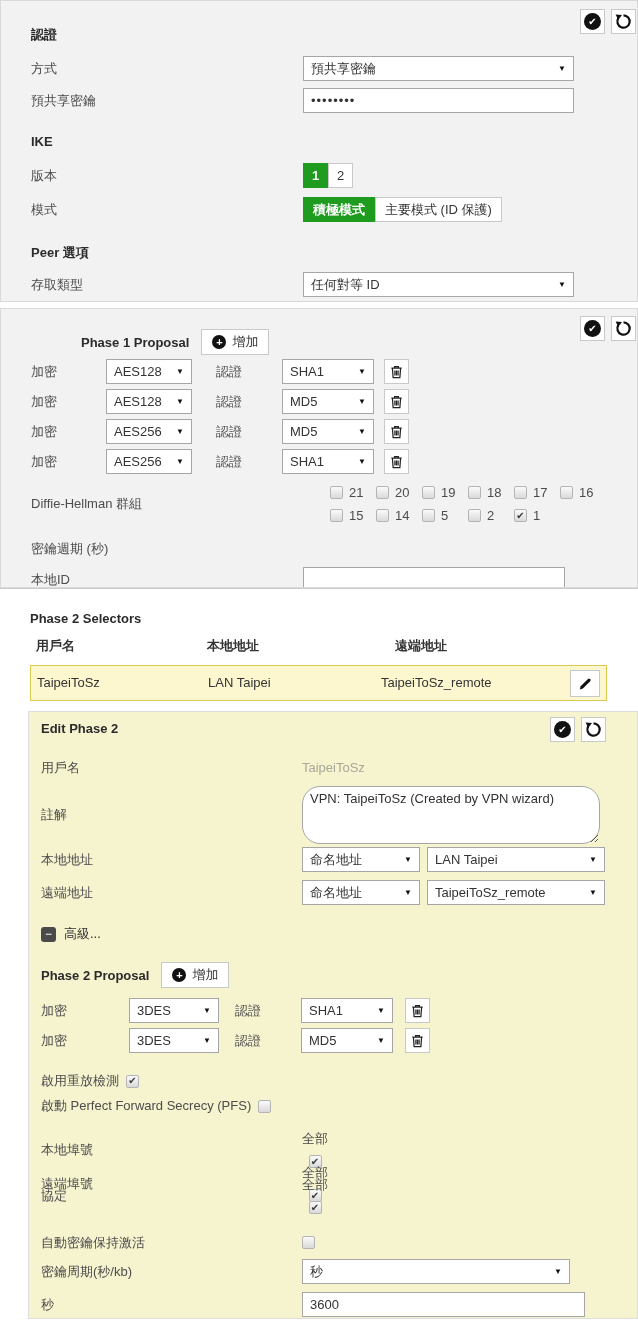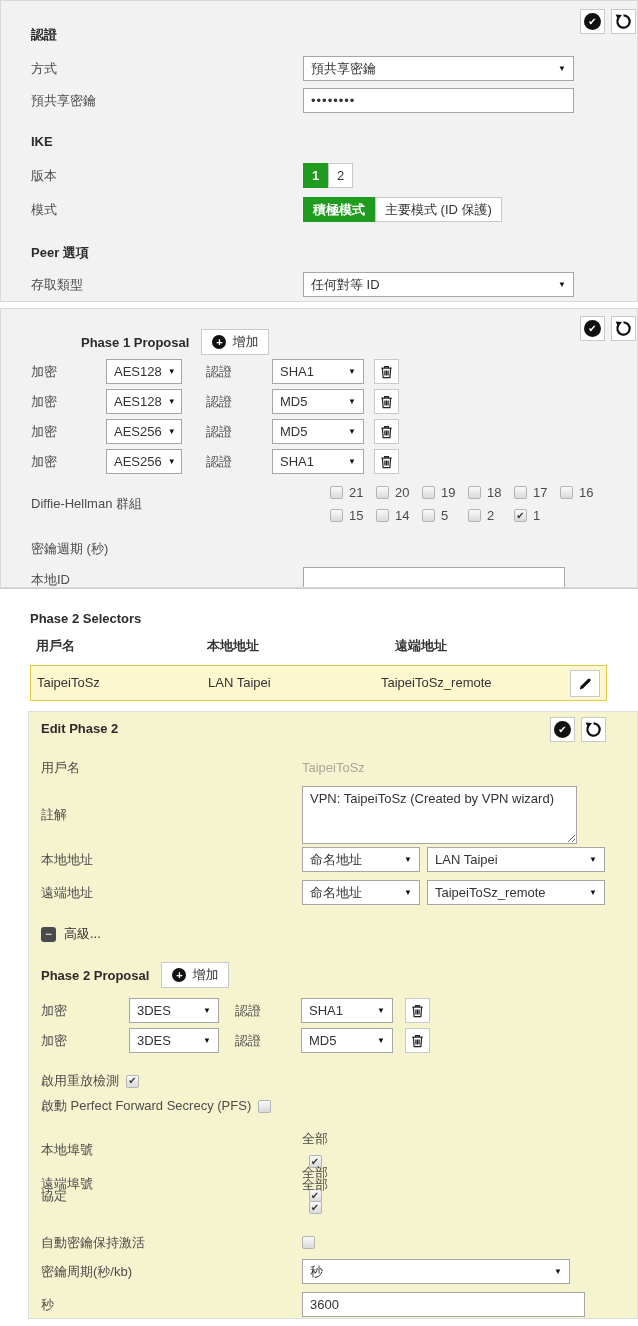--- a/index.html
+++ b/index.html
@@ -33,21 +33,21 @@
   .cb .cbm { display:none; font-size:10px; color:#3a3a3a; font-style:normal; line-height:1; }
   .cb.checked .cbm { display:block; }
   .add-btn { display:inline-flex; align-items:center; gap:6px; height:26px; padding:0 10px;
              background:#fff; border:1px solid #c9c9c9; color:#333; cursor:pointer; }
   .plus-circle { width:14px; height:14px; border-radius:50%; background:#111; color:#fff;
                  font-size:11px; line-height:14px; text-align:center; font-weight:bold; }
   .minus-sq { width:15px; height:15px; border-radius:3px; background:#4a4a4a; color:#fff;
               font-size:12px; line-height:14px; text-align:center; }
   .prow { display:flex; align-items:center; }
   .prow .enc-l { width:75px; }
-  .prow .enc-s { width:76px; }
+  .prow .enc-s { width:86px; }
   .prow .auth-l { width:90px; padding-left:24px; }
   .prow .auth-s { width:92px; }
   .prow .icon-btn { margin-left:10px; }
   #panel .prow .enc-l { width:88px; }
   #panel .prow .enc-s { width:90px; }
   #panel .prow .auth-l { width:82px; padding-left:16px; }
   #panel .prow .icon-btn { margin-left:12px; }
   .dh-row { display:flex; align-items:center; }
   .dh-item { display:flex; align-items:center; gap:6px; width:46px;padding-left:36px; }
   #panel { position:absolute; left:28px; top:122px; width:610px; height:608px;
@@ -299,21 +299,21 @@
     </div>
     <h3 class="sec abs" style="left:12px; top:9px;">Edit Phase 2</h3>
 
     <div class="row abs" style="left:12px; top:43px; right:0;">
       <span class="lbl">用戶名</span>
       <span class="gray-val">TaipeiToSz</span>
     </div>
 
     <div class="row abs" style="left:12px; top:74px; right:0; align-items:flex-start;">
       <span class="lbl" style="line-height:17px; padding-top:20px;">註解</span>
-      <textarea class="txt" style="width: 275px;">VPN: TaipeiToSz (Created by VPN wizard)</textarea>
+      <textarea class="txt" style="width: 298px; border-radius: 18px;">VPN: TaipeiToSz (Created by VPN wizard)</textarea>
     </div>
 
     <div class="row abs" style="left:12px; top:135px; right:0;">
       <span class="lbl">本地地址</span>
       <div class="fake-select" style="width:118px; margin-right:7px;">
         <span>命名地址</span>
           <span class="caret">▼</span>
       </div>
       <div class="fake-select" style="width:178px;">
         <span>LAN Taipei</span>

